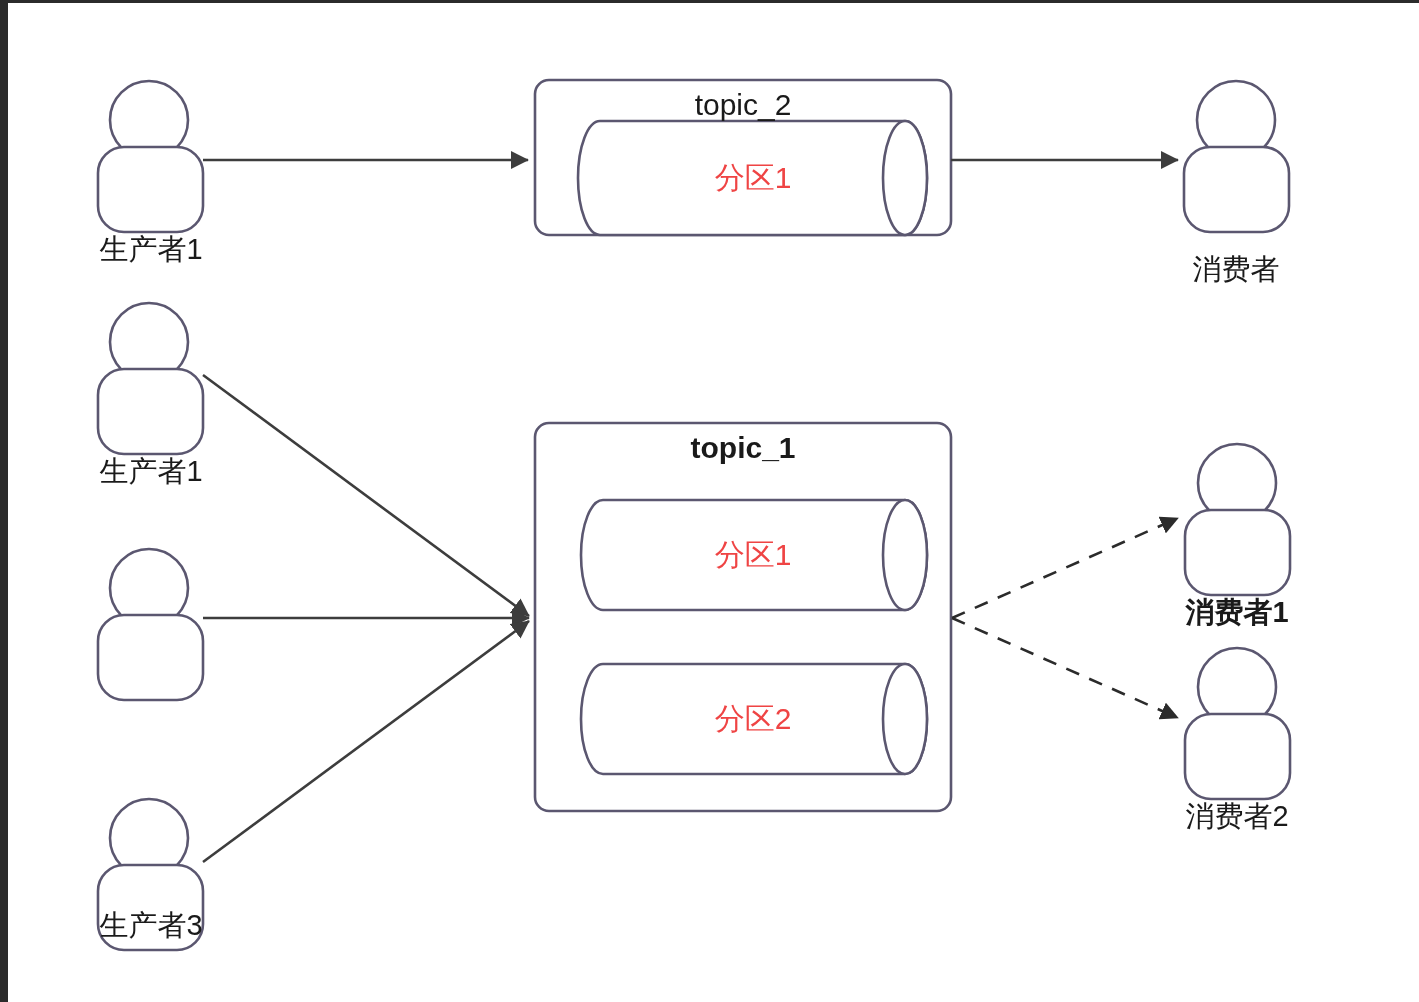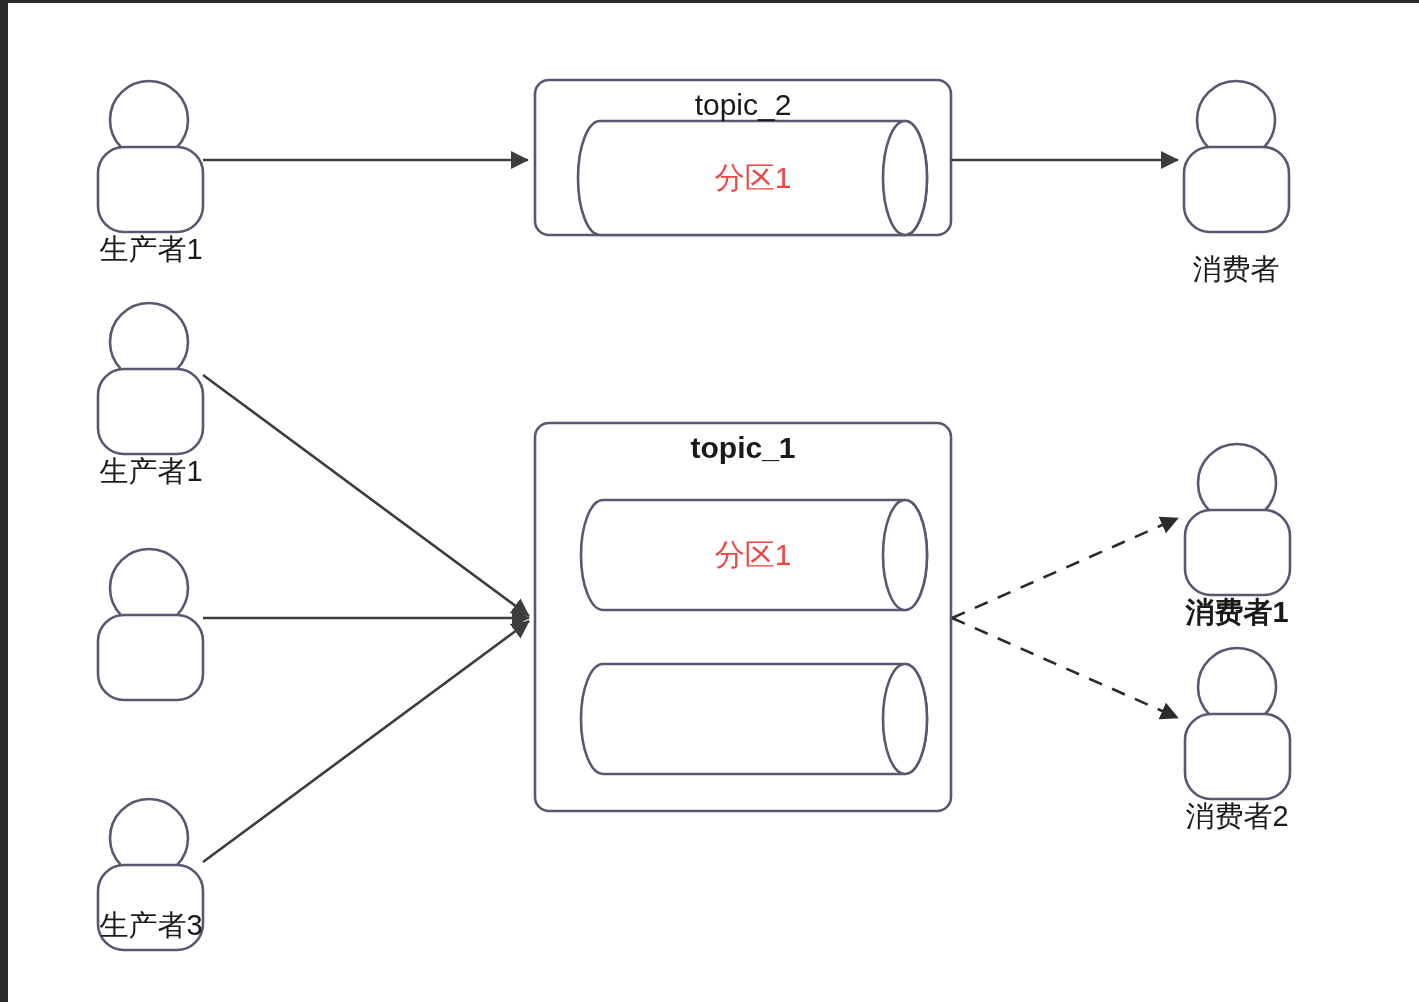--- a/index.html
+++ b/index.html
@@ -146,19 +146,20 @@
 
   <div class="partition-label" style="left:653px; top:161px; width:200px;">分区1</div>
 
   <div class="actor-label" style="left:1136px; top:232px; width:200px;margin-top:20px;">消费者</div>
 
   <div class="actor-label" style="left:51px; top:454px; width:200px;">生产者1</div>
   <div class="actor-label" style="left:51px; top:908px; width:200px;">生产者3</div>
 
   <div class="topic-title" style="left:643px; top:431px; width:200px;font-weight:bold;">topic_1</div>
   <div class="partition-label" style="left:653px; top:538px; width:200px;">分区1</div>
+  <div class="partition-label" style="left:653px; top:702px; width:200px;">分区2</div>
 
   <div class="actor-label" style="left:1137px; top:595px; width:200px;font-weight:bold;">消费者1</div>
   <div class="actor-label" style="left:1137px; top:799px; width:200px;">消费者2</div>
 
   <div id="edge-left"></div>
   <div id="edge-top"></div>
 </div>
 
 </body></html>

